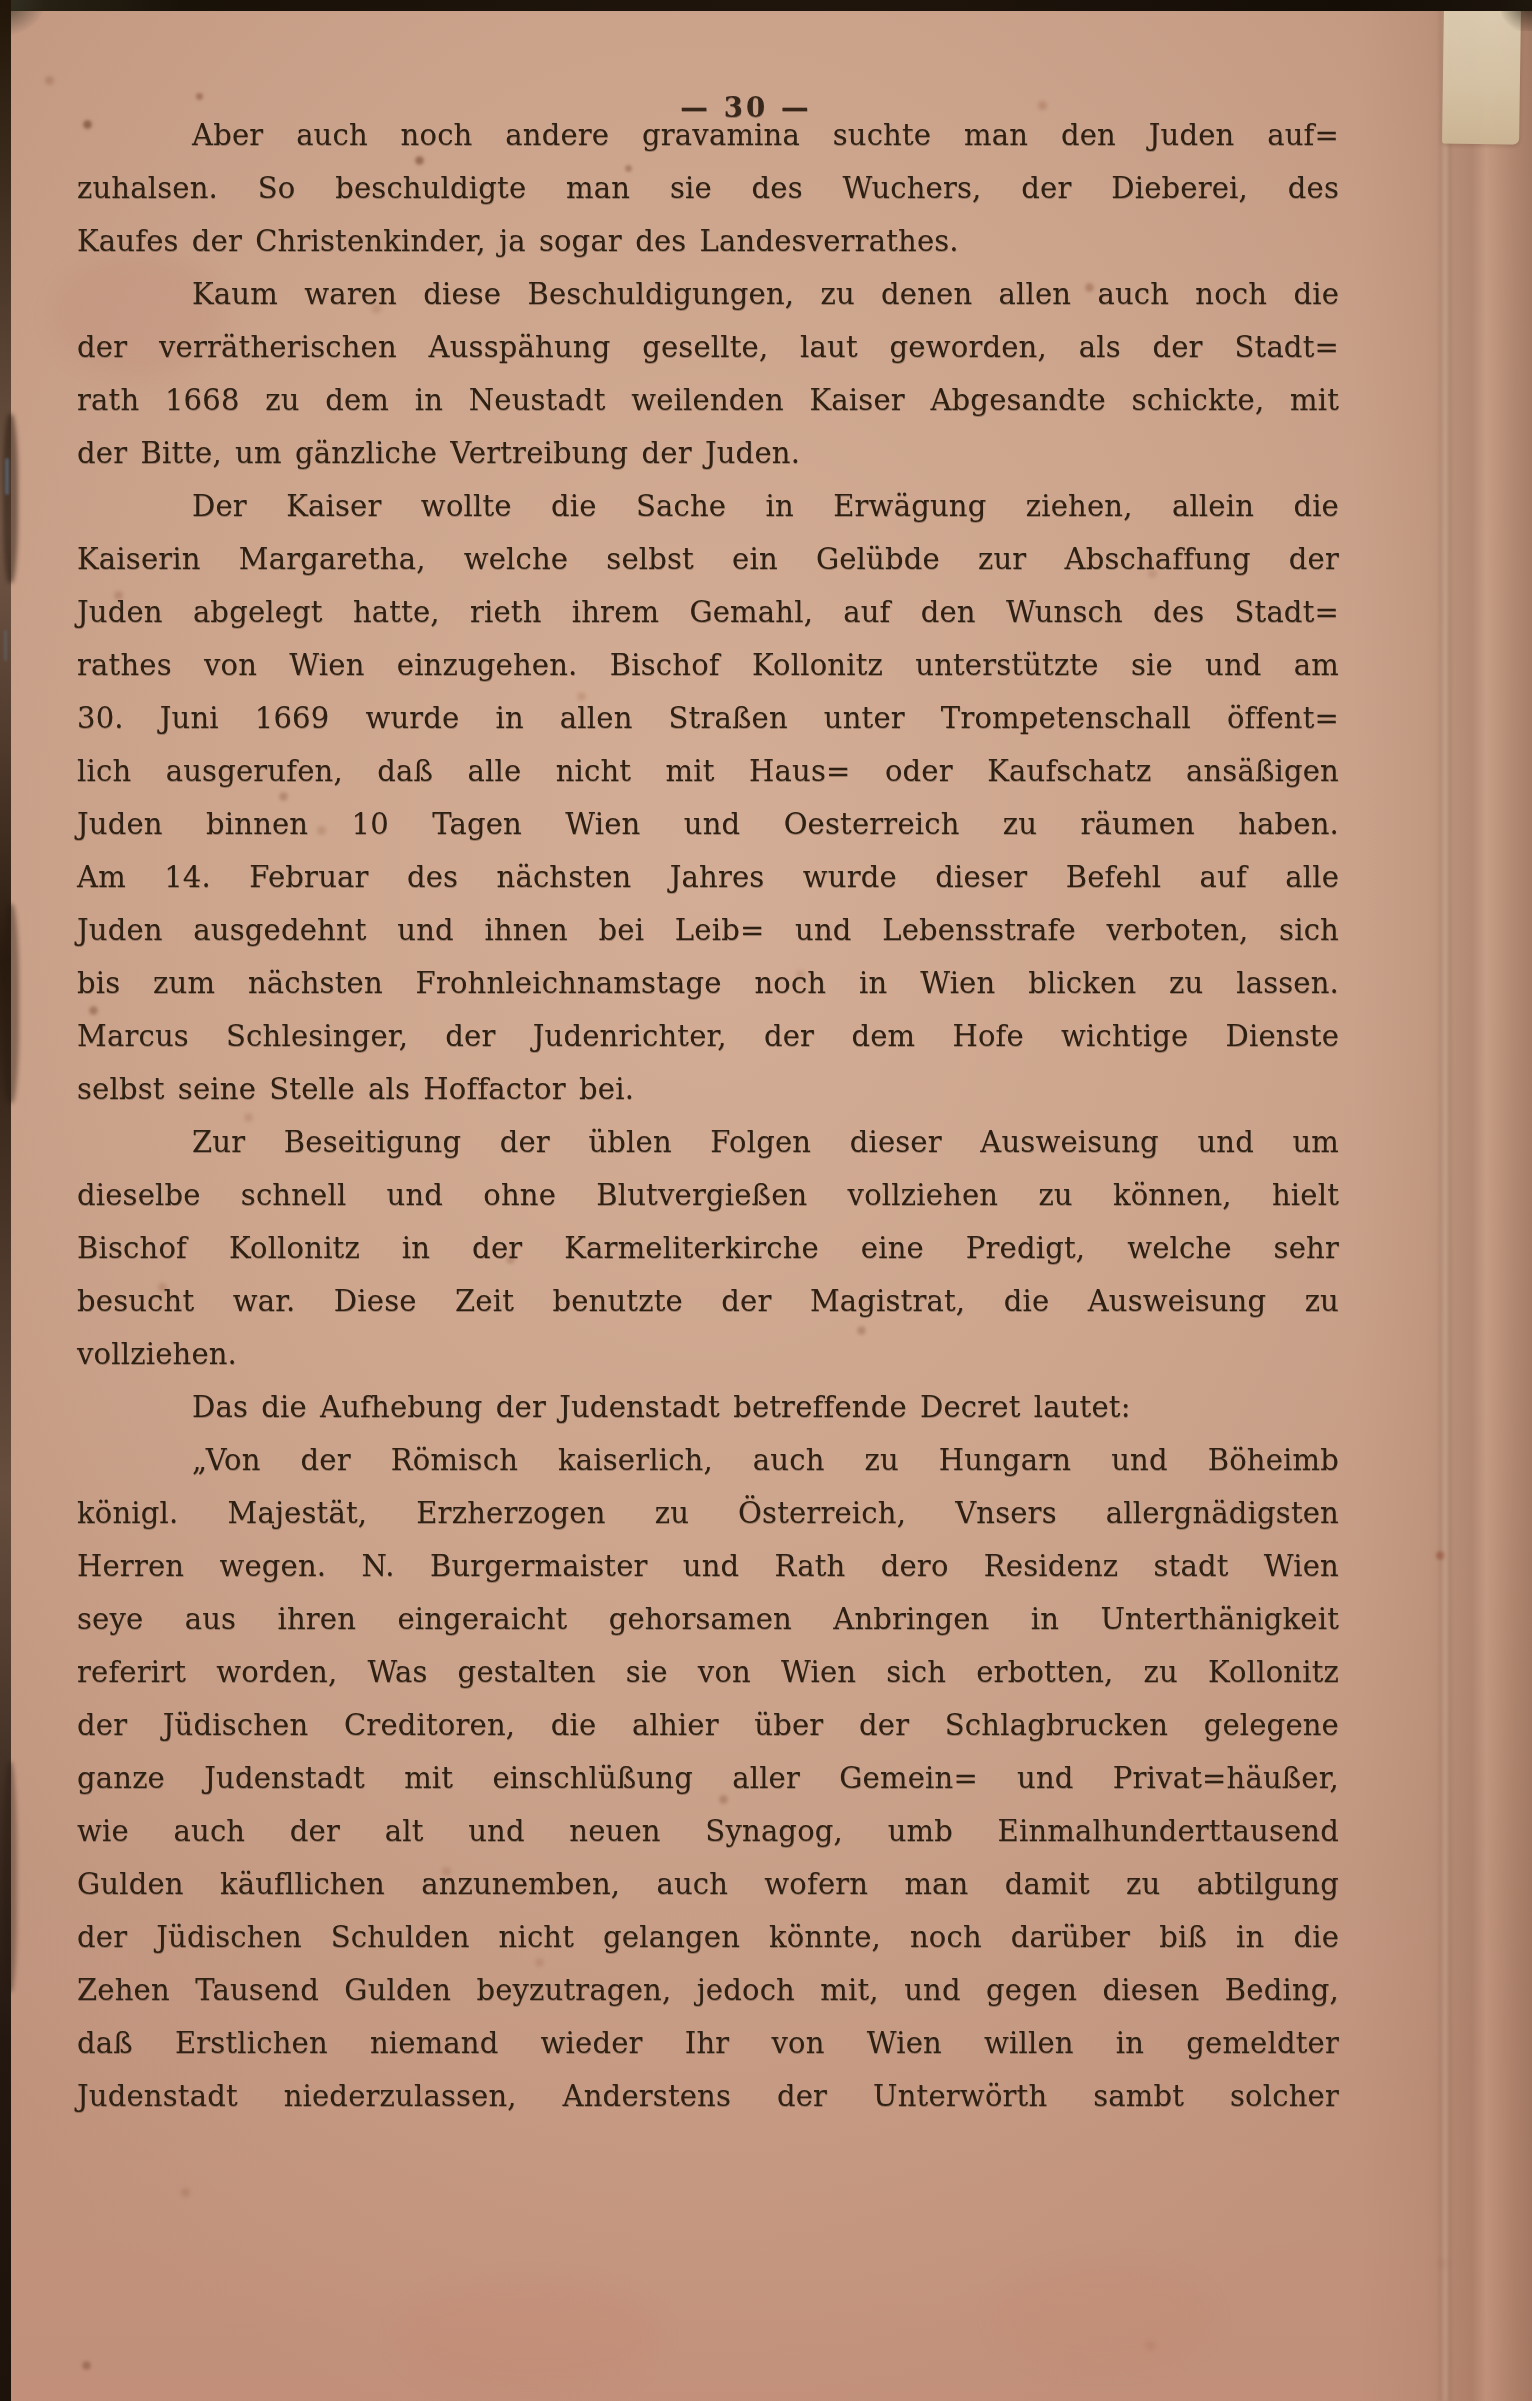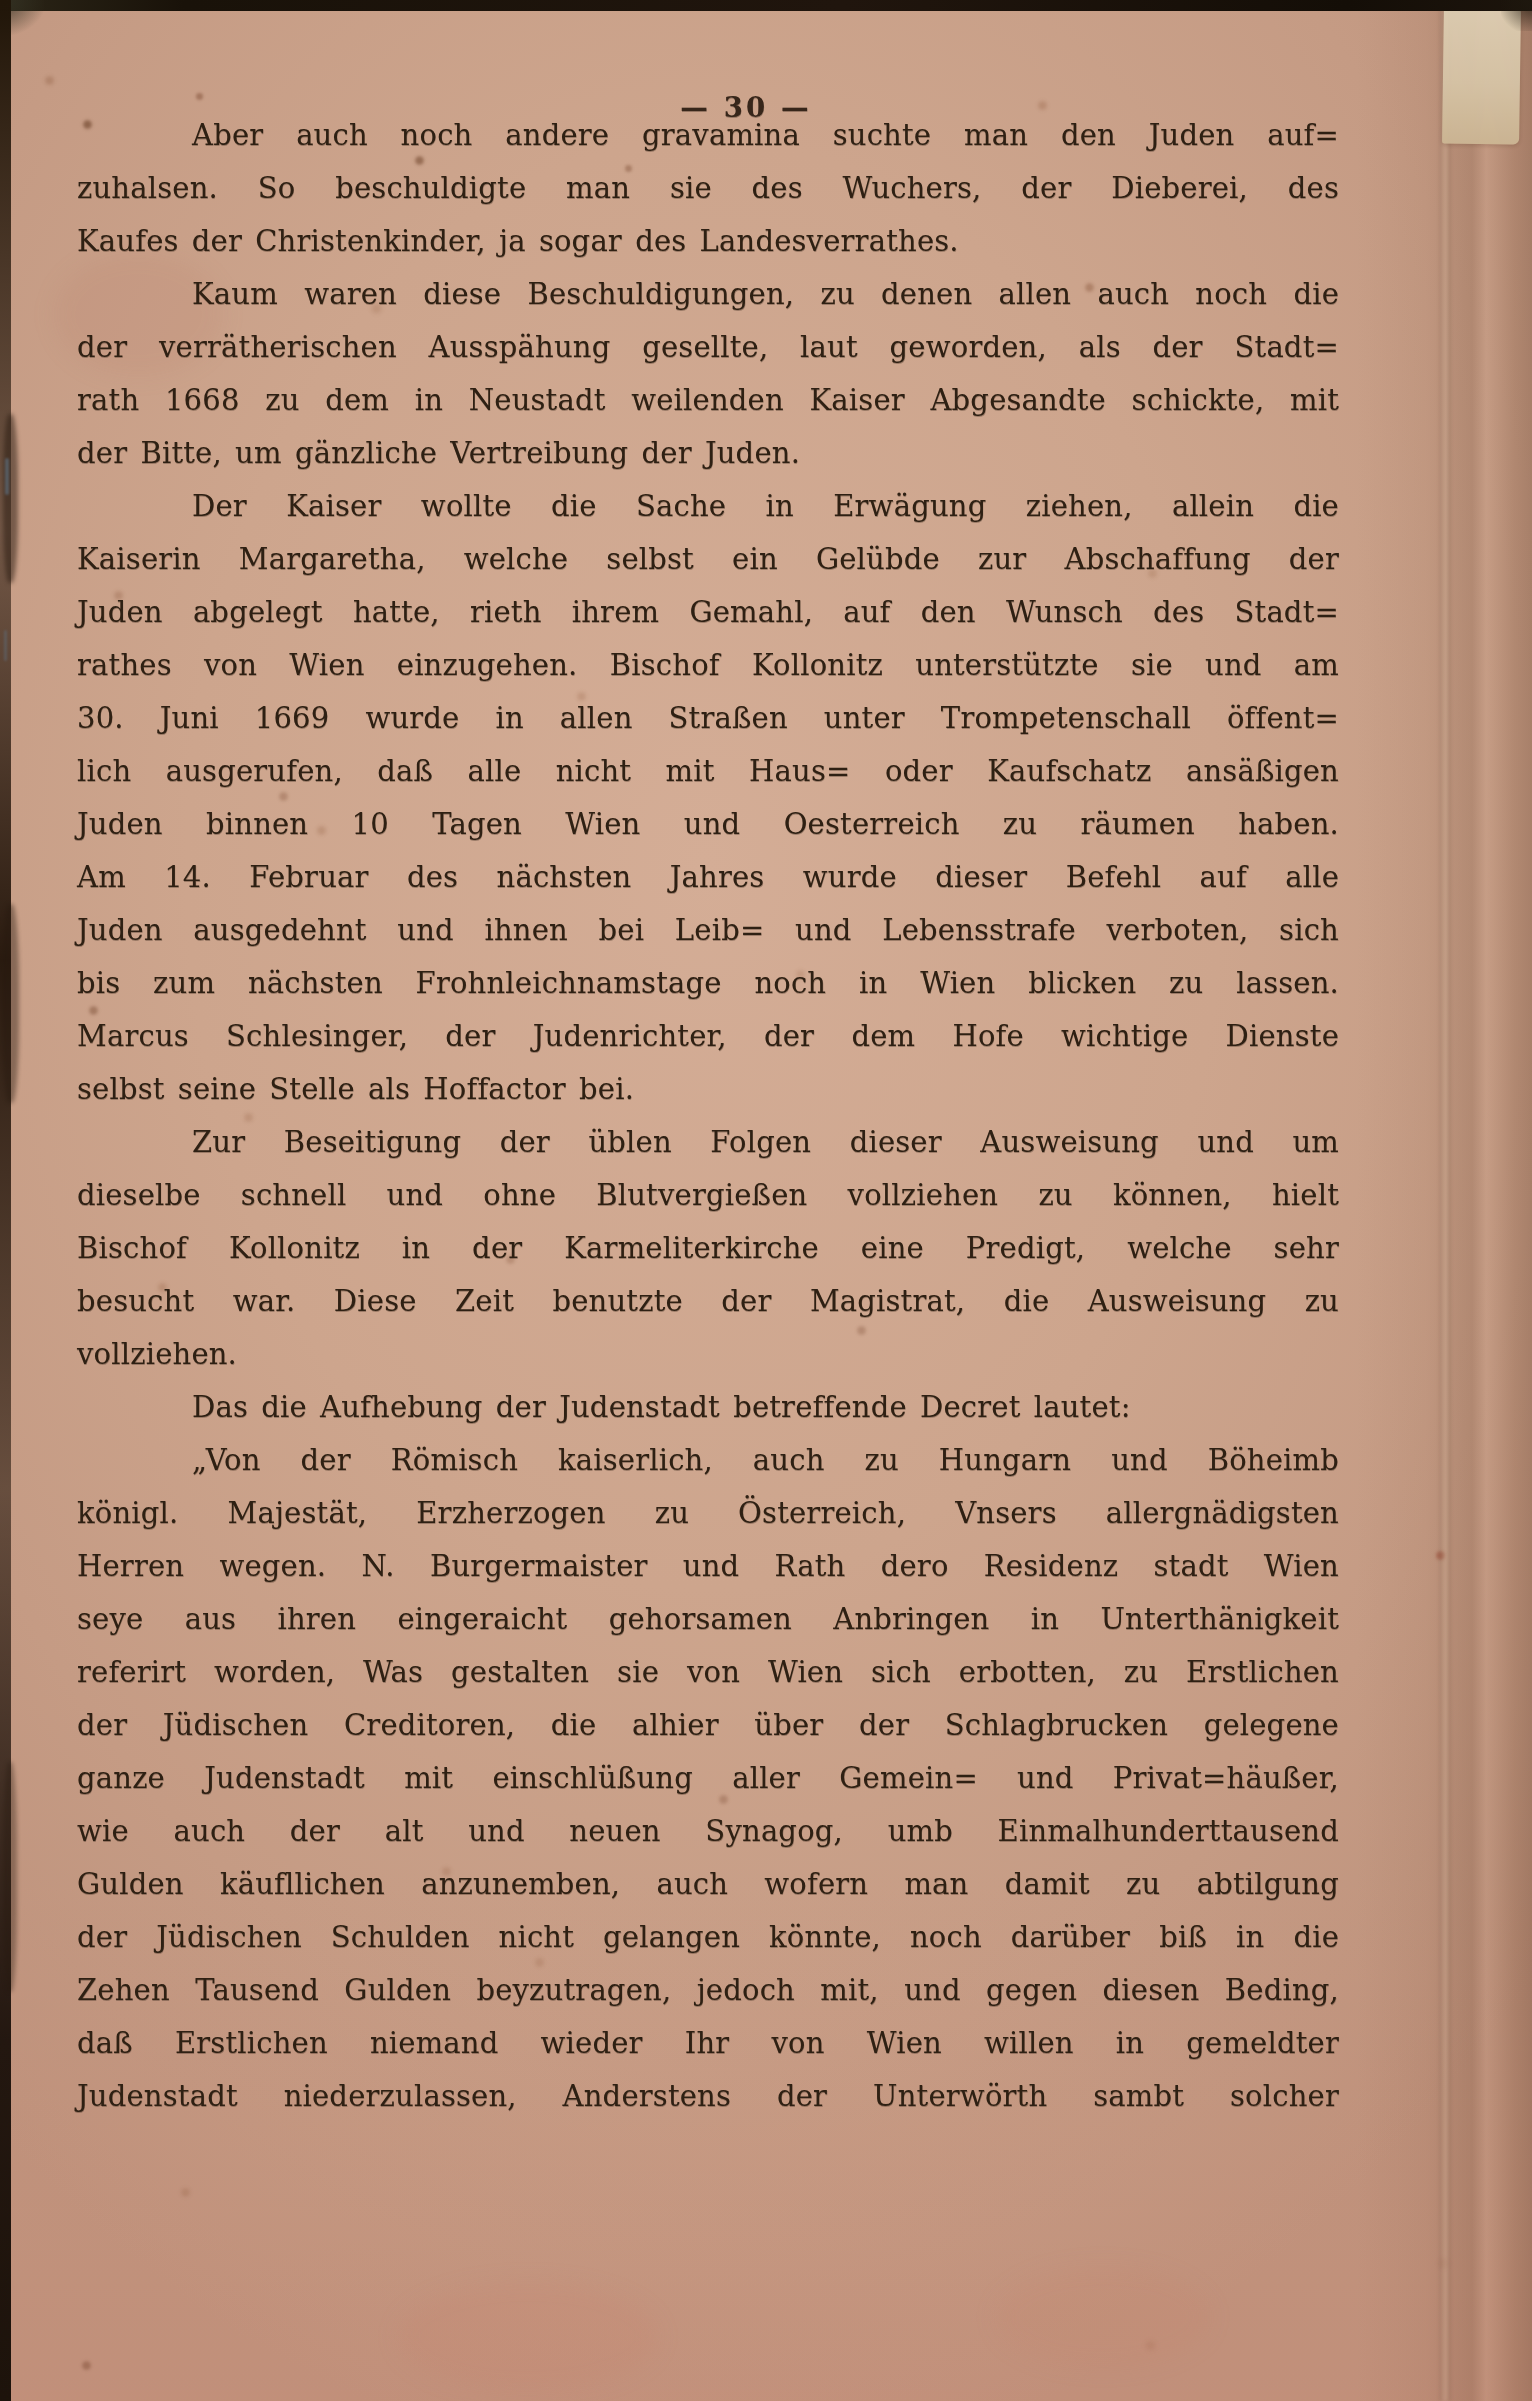--- a/index.html
+++ b/index.html
@@ -193,21 +193,21 @@
       <div class="line first">Zur Beseitigung der üblen Folgen dieser Ausweisung und um</div>
       <div class="line">dieselbe schnell und ohne Blutvergießen vollziehen zu können, hielt</div>
       <div class="line">Bischof Kollonitz in der Karmeliterkirche eine Predigt, welche sehr</div>
       <div class="line">besucht war. Diese Zeit benutzte der Magistrat, die Ausweisung zu</div>
       <div class="line plast">vollziehen.</div>
       <div class="line first plast">Das die Aufhebung der Judenstadt betreffende Decret lautet:</div>
       <div class="line first">„Von der Römisch kaiserlich, auch zu Hungarn und Böheimb</div>
       <div class="line">königl. Majestät, Erzherzogen zu Österreich, Vnsers allergnädigsten</div>
       <div class="line">Herren wegen. N. Burgermaister und Rath dero Residenz stadt Wien</div>
       <div class="line">seye aus ihren eingeraicht gehorsamen Anbringen in Unterthänigkeit</div>
-      <div class="line">referirt worden, Was gestalten sie von Wien sich erbotten, zu Erstlichen</div>
+      <div class="line">referirt worden, Was gestalten sie von Wien sich erbotten, zu Kollonitz</div>
       <div class="line">der Jüdischen Creditoren, die alhier über der Schlagbrucken gelegene</div>
       <div class="line">ganze Judenstadt mit einschlüßung aller Gemein= und Privat=häußer,</div>
       <div class="line">wie auch der alt und neuen Synagog, umb Einmalhunderttausend</div>
       <div class="line">Gulden käufllichen anzunemben, auch wofern man damit zu abtilgung</div>
       <div class="line">der Jüdischen Schulden nicht gelangen könnte, noch darüber biß in die</div>
       <div class="line">Zehen Tausend Gulden beyzutragen, jedoch mit, und gegen diesen Beding,</div>
       <div class="line">daß Erstlichen niemand wieder Ihr von Wien willen in gemeldter</div>
       <div class="line">Judenstadt niederzulassen, Anderstens der Unterwörth sambt solcher</div>
     </div>
 

